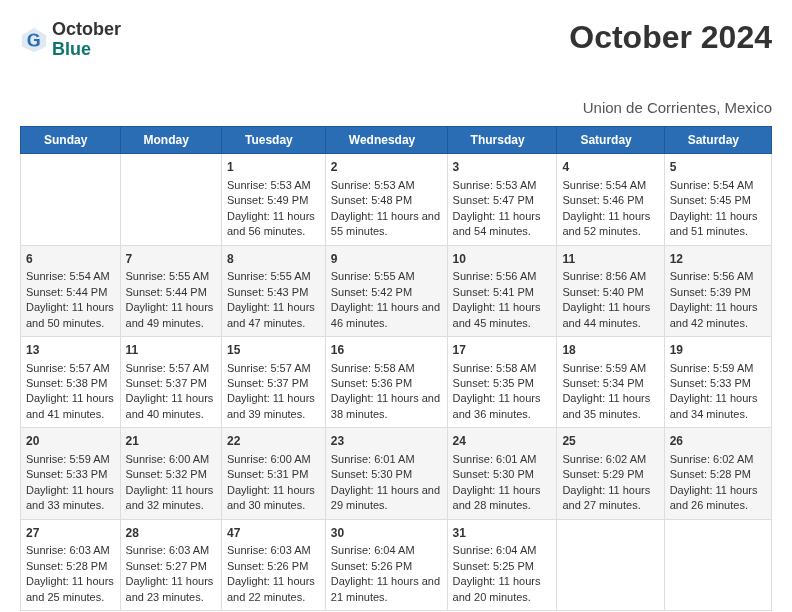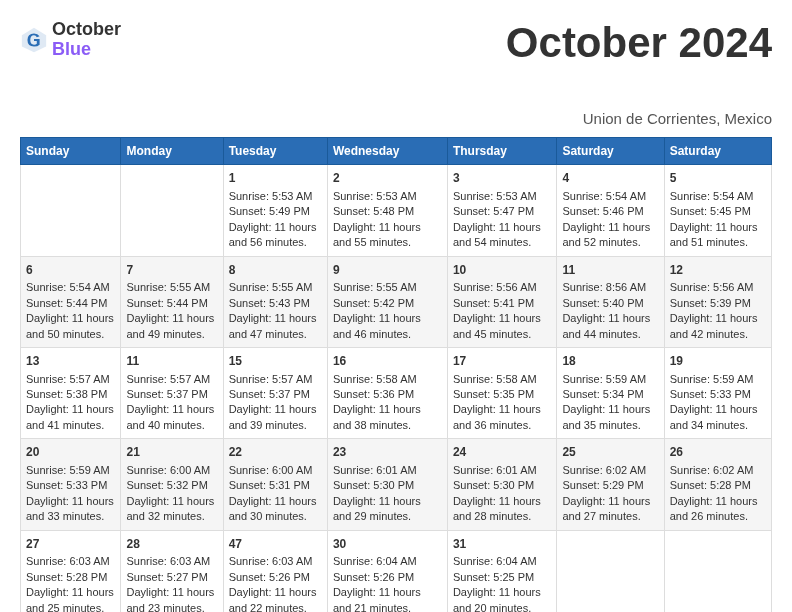--- a/index.html
+++ b/index.html
@@ -20,50 +20,50 @@
       display: flex;
       align-items: center;
       gap: 4px;
     }
     .logo-text {
       font-size: 18px;
       font-weight: bold;
       line-height: 1.1;
     }
     .logo-general { color: #333; }
-    .logo-blue { color: #8b5cf6; margin-top: 15px; }
+    .logo-blue { color: #0f766e; margin-top: 15px; }
     .logo-icon {
       width: 28px;
       height: 28px;
     }
     .title-block {
       text-align: right;
     }
     .month-title {
-      font-size: 42px;
+      font-size: 32px;
       font-weight: bold;
       color: #333;
       line-height: 1.1;
     }
     .subtitle {
       font-size: 15px;
       color: #555;
       margin-top: 44px;
     }
     table {
       width: 100%;
       border-collapse: collapse;
       font-size: 11px;
     }
     thead tr {
       background-color: #2a6db5;
       color: #fff;
     }
     thead th {
-      padding: 6px 5px;
+      padding: 6px 23px;
       text-align: left;
       font-size: 12px;
       font-weight: bold;
       border: 1px solid #1a5a9a;
     }
     tbody tr {
       border-bottom: 1px solid #ccc;
     }
     tbody td {
       padding: 5px 5px;

